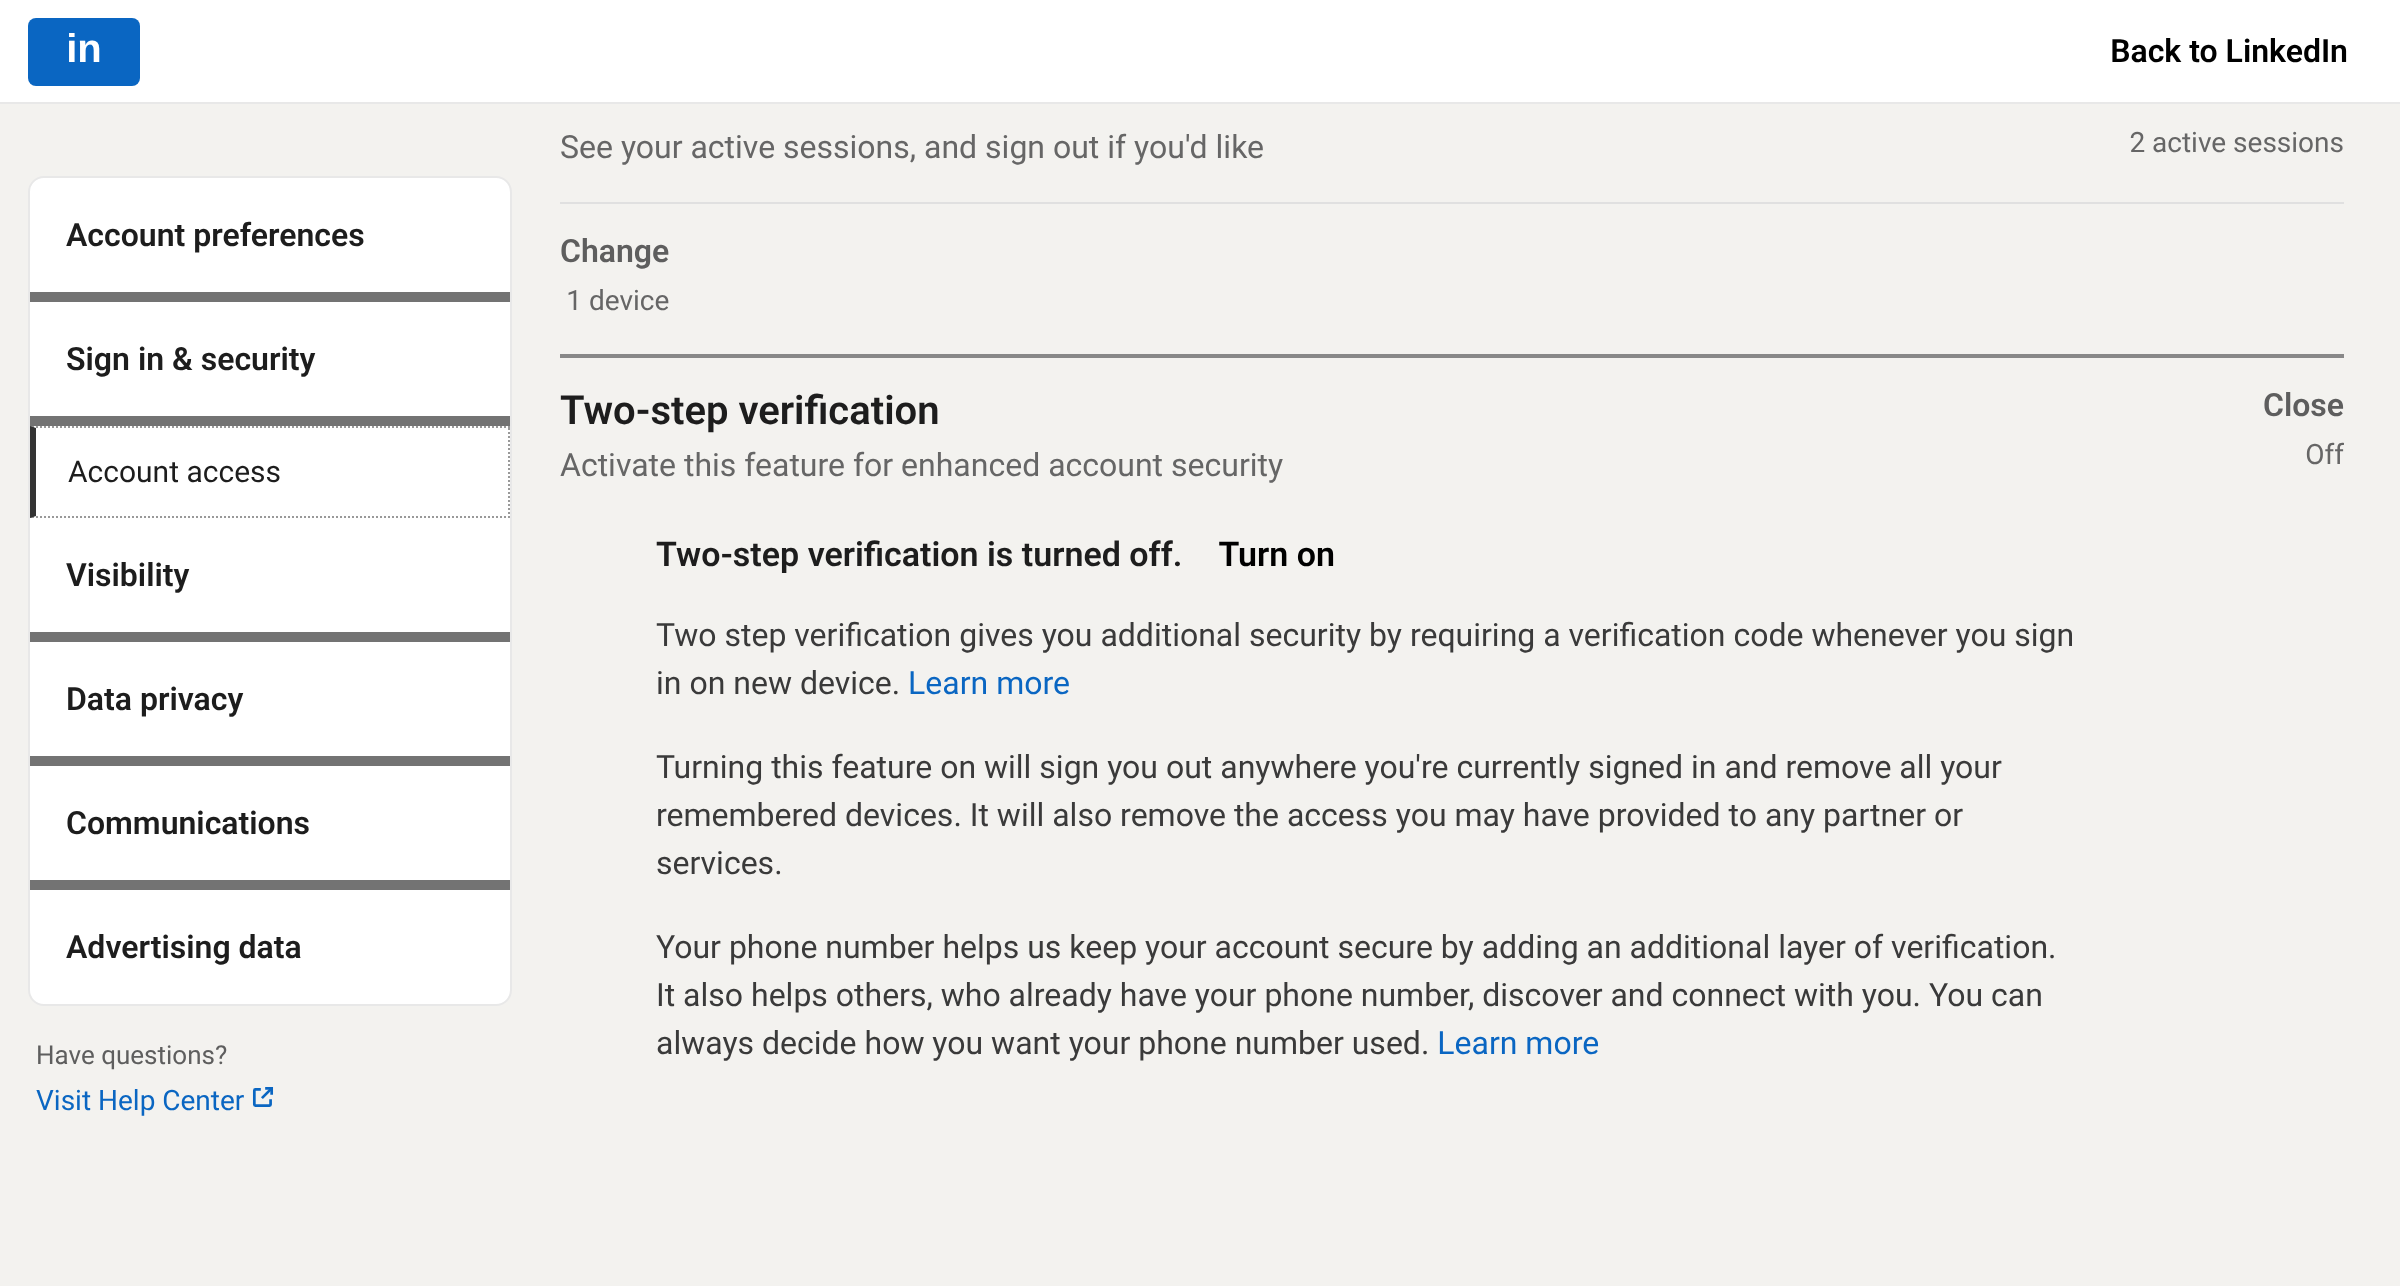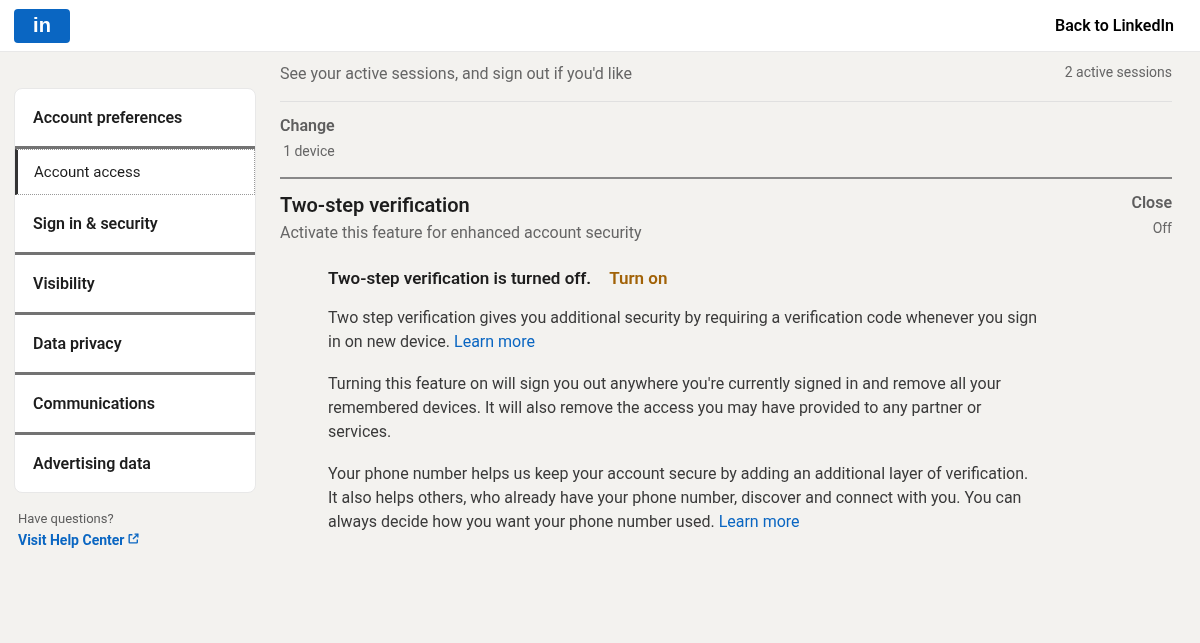--- a/index.html
+++ b/index.html
@@ -51,36 +51,36 @@
   background: #fff;
   border: 1px solid #e8e8e8;
   border-radius: 8px;
   overflow: hidden;
 }
 .sidebar-item {
   padding: 19px 18px;
   font-size: 16px;
   font-weight: 600;
   color: #1d1d1d;
-  border-bottom: 3px solid #737373;
+  border-bottom: 5px solid #737373;
   cursor: pointer;
 }
 .sidebar-item:first-child { border-radius: 8px 8px 0 0; }
 .sidebar-item:last-child { border-bottom: none; border-radius: 0 0 8px 8px; }
 .sidebar-item.sub {
   font-weight: 400;
   font-size: 15px;
   padding: 13px 16px;
   border: 1px dotted #999;
   border-left: 3px solid #333;
   margin: 0 0px;
   background: #fff;
 }
 .help-block { padding: 18px 4px 0 4px; font-size: 13px; color: #5e5e5e; }
-.help-link { color: #0a66c2; font-weight: 700; font-size: 14px; margin-top: 6px; display: inline-flex; align-items: center; gap: 3px; cursor: pointer; }
+.help-link { color: #0a66c2; font-weight: 400; font-size: 14px; margin-top: 6px; display: inline-flex; align-items: center; gap: 3px; cursor: pointer; }
 .external-icon { font-size: 13px; }
 .main {
   flex: 1;
   padding: 12px 28px 0 24px;
 }
 .setting-row {
   display: flex;
   justify-content: space-between;
   align-items: flex-start;
   padding: 14px 0 18px 0;
@@ -93,38 +93,38 @@
 .setting-desc { font-size: 16px; color: #666; }
 .setting-action { text-align: right; }
 .setting-action-link { font-size: 16px; font-weight: 600; color: #5e5e5e; cursor: pointer; display: block; }
 .setting-action-meta { font-size: 14px; color: #666; margin-top: 8px; display: block; }
 .detail-panel {
   padding: 8px 0 0 48px;
   max-width: 760px;
 }
 .detail-status-line { display: flex; align-items: baseline; gap: 18px; margin-bottom: 18px; }
 .detail-status { font-size: 17px; font-weight: 600; color: #1d1d1d; }
-.turn-on { color: #a16207; font-weight: 600; font-size: 17px; cursor: pointer; }
+.turn-on { color: #000000; font-weight: 600; font-size: 17px; cursor: pointer; }
 .detail-p { font-size: 16px; color: #3a3a3a; line-height: 1.5; margin-bottom: 18px; }
 .learn-more { color: #0a66c2; cursor: pointer; }
 </style>
 </head>
 <body>
 
 <div class="header">
   <div class="logo">in</div>
   <div class="back-link">Back to LinkedIn</div>
 </div>
 
 <div class="layout">
   <div class="sidebar-wrap">
     <div class="sidebar">
       <div class="sidebar-item">Account preferences</div>
+      <div class="sidebar-item">Sign in &amp; security</div>
       <div class="sidebar-item sub">Account access</div>
-      <div class="sidebar-item">Sign in &amp; security</div>
       <div class="sidebar-item">Visibility</div>
       <div class="sidebar-item">Data privacy</div>
       <div class="sidebar-item">Communications</div>
       <div class="sidebar-item">Advertising data</div>
     </div>
     <div class="help-block">
       <div>Have questions?</div>
       <div class="help-link">
         <span>Visit Help Center</span>
         <span class="external-icon">

